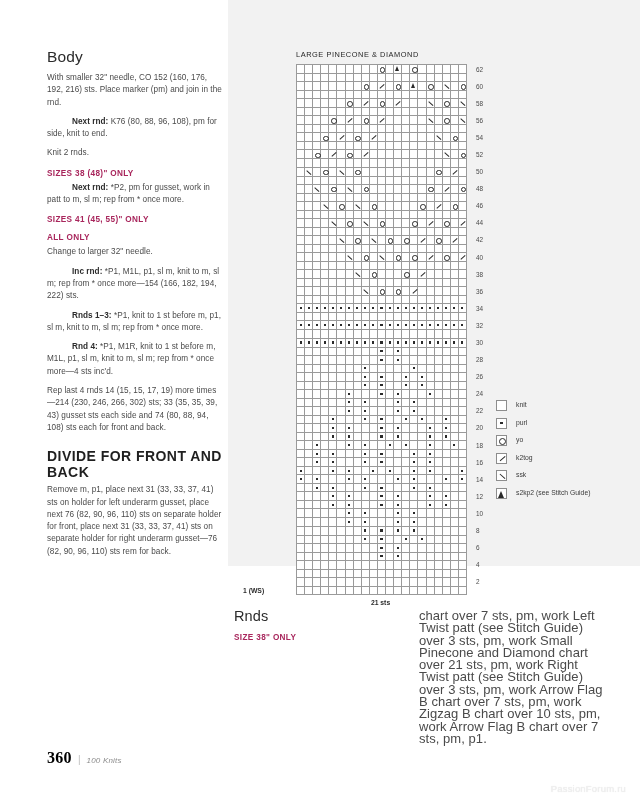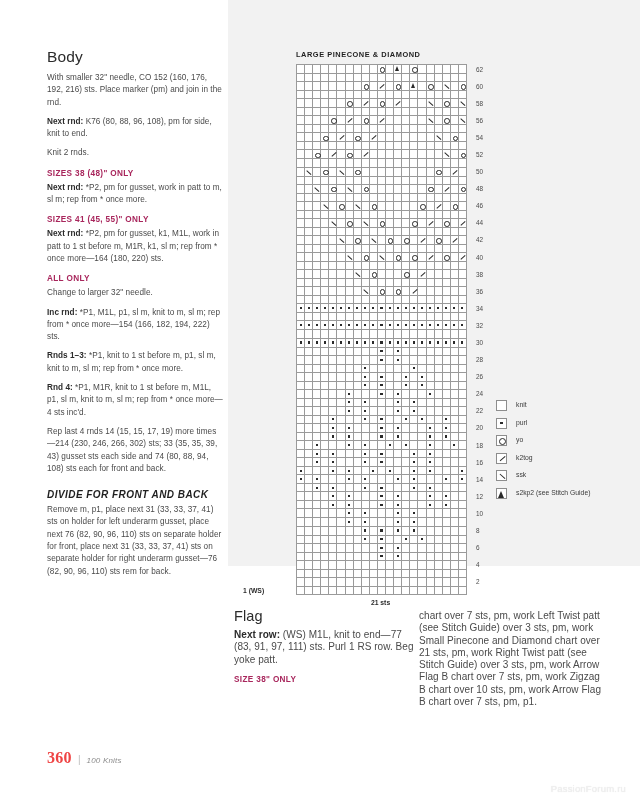--- a/index.html
+++ b/index.html
@@ -34,42 +34,41 @@
     margin:0 0 6px 0;
     letter-spacing:.1px;
   }
   p.body-p {
     font-size:8.2px;
     line-height:12.3px;
     margin:0 0 7px 0;
     color:#4a4a4a;
     letter-spacing:.05px;
   }
-  p.body-p b { color:#2b2b2b; font-weight:700; }
+  p.body-p b { color:#2b2b2b; font-weight:700;margin-left:25px; }
   h2.size-head {
     font-size:8.2px;
     font-weight:700;
     color:#a8265c;
     margin:9px 0 4px 0;
     letter-spacing:.35px;
   }
   h2.plain-head {
-    font-size:10px;
+    font-size:14px;
     font-weight:700;
     color:#1f1f1f;
     margin:14px 0 4px 0;
     letter-spacing:.45px;
-    font-style:italic;
   }
 
   
   .chart-wrap { position:absolute; left:296px; top:50px; }
   .chart-title {
     font-size:7.4px;
-    font-weight:700;
+    font-weight:400;
     color:#1f1f1f;
     letter-spacing:.55px;
     margin-bottom:5px;
   }
   table.chart {
     border-collapse:collapse;
     table-layout:fixed;
   }
   table.chart td.cell {
     width:8.1px; height:8.1px;
@@ -173,31 +172,31 @@
   
   .bottom-left {
     position:absolute;
     left:234px; top:608px; width:180px;
   }
   .bottom-right {
     position:absolute;
     left:419px; top:610px; width:186px;
   }
   .bottom-left h1.sec-title { font-size:14.5px; margin-bottom:5px; }
-  .bottom-left p.body-p, .bottom-right p.body-p { font-size:10px; line-height:12.3px; }
+  .bottom-left p.body-p, .bottom-right p.body-p { font-size:13px; line-height:12.3px; }
 
   
   .footer {
     position:absolute;
     left:47px; bottom:33px;
     display:flex; align-items:baseline;
   }
   .pg-num {
     font-family:"Liberation Serif", serif;
-    font-size:16px; font-weight:700; color:#ef4444;
+    font-size:16px; font-weight:700; color:#000000;
     letter-spacing:.3px;
   }
   .pg-sep {
     color:#bdbdbd; margin:0 6px; font-size:10px;
   }
   .pg-book {
     font-size:8px; color:#8d8d8d; letter-spacing:.2px;font-style:italic;
   }
   .watermark {
     position:absolute;
@@ -219,21 +218,20 @@
     <h1 class="sec-title">Body</h1>
 
     <p class="body-p"><span>With smaller 32" needle, CO 152 (160, 176, 192, 216) sts. Place marker (pm) and join in the rnd.</span></p>
     <p class="body-p"><b>Next rnd:</b><span> K76 (80, 88, 96, 108), pm for side, knit to end.</span></p>
     <p class="body-p"><span>Knit 2 rnds.</span></p>
 
     <h2 class="size-head">SIZES 38 (48)" ONLY</h2>
     <p class="body-p"><b>Next rnd:</b><span> *P2, pm for gusset, work in patt to m, sl m; rep from * once more.</span></p>
 
     <h2 class="size-head">SIZES 41 (45, 55)" ONLY</h2>
-    <p class="body-p"><b>Next rnd:</b><span> *P2, pm for gusset, k1, M1L, work in patt to 1 st before m, M1R, k1, sl m; rep from * once more—164 (180, 220) sts.</span></p>
 
     <h2 class="size-head">ALL ONLY</h2>
     <p class="body-p"><span>Change to larger 32" needle.</span></p>
     <p class="body-p"><b>Inc rnd:</b><span> *P1, M1L, p1, sl m, knit to m, sl m; rep from * once more—154 (166, 182, 194, 222) sts.</span></p>
     <p class="body-p"><b>Rnds 1–3:</b><span> *P1, knit to 1 st before m, p1, sl m, knit to m, sl m; rep from * once more.</span></p>
     <p class="body-p"><b>Rnd 4:</b><span> *P1, M1R, knit to 1 st before m, M1L, p1, sl m, knit to m, sl m; rep from * once more—4 sts inc'd.</span></p>
     <p class="body-p"><span>Rep last 4 rnds 14 (15, 15, 17, 19) more times—214 (230, 246, 266, 302) sts; 33 (35, 35, 39, 43) gusset sts each side and 74 (80, 88, 94, 108) sts each for front and back.</span></p>
 
     <h2 class="plain-head">DIVIDE FOR FRONT AND BACK</h2>
     <p class="body-p"><span>Remove m, p1, place next 31 (33, 33, 37, 41) sts on holder for left underarm gusset, place next 76 (82, 90, 96, 110) sts on separate holder for front, place next 31 (33, 33, 37, 41) sts on separate holder for right underarm gusset—76 (82, 90, 96, 110) sts rem for back.</span></p>
@@ -2306,22 +2304,21 @@
       </div>
       <div class="legend-row">
         <div class="legend-box">
           <span class="sym s2kp2"></span>
         </div>
         <div class="legend-label">s2kp2 (see Stitch Guide)</div>
       </div>
     </div>
 
   <div class="bottom-left">
-    <h1 class="sec-title">Flag</h1>
-    <p class="body-p"><b>Next row:</b><span> (WS) M1L, knit to end—77 (83, 91, 97, 111) sts. Purl 1 RS row. Beg yoke patt.</span></p>
+    <h1 class="sec-title">Rnds</h1>
     <h2 class="size-head">SIZE 38" ONLY</h2>
   </div>
 
   <div class="bottom-right">
     <p class="body-p">chart over 7 sts, pm, work Left Twist patt (see Stitch Guide) over 3 sts, pm, work Small Pinecone and Diamond chart over 21 sts, pm, work Right Twist patt (see Stitch Guide) over 3 sts, pm, work Arrow Flag B chart over 7 sts, pm, work Zigzag B chart over 10 sts, pm, work Arrow Flag B chart over 7 sts, pm, p1.</p>
   </div>
 
   <div class="footer">
     <span class="pg-num">360</span>
     <span class="pg-sep">|</span>

